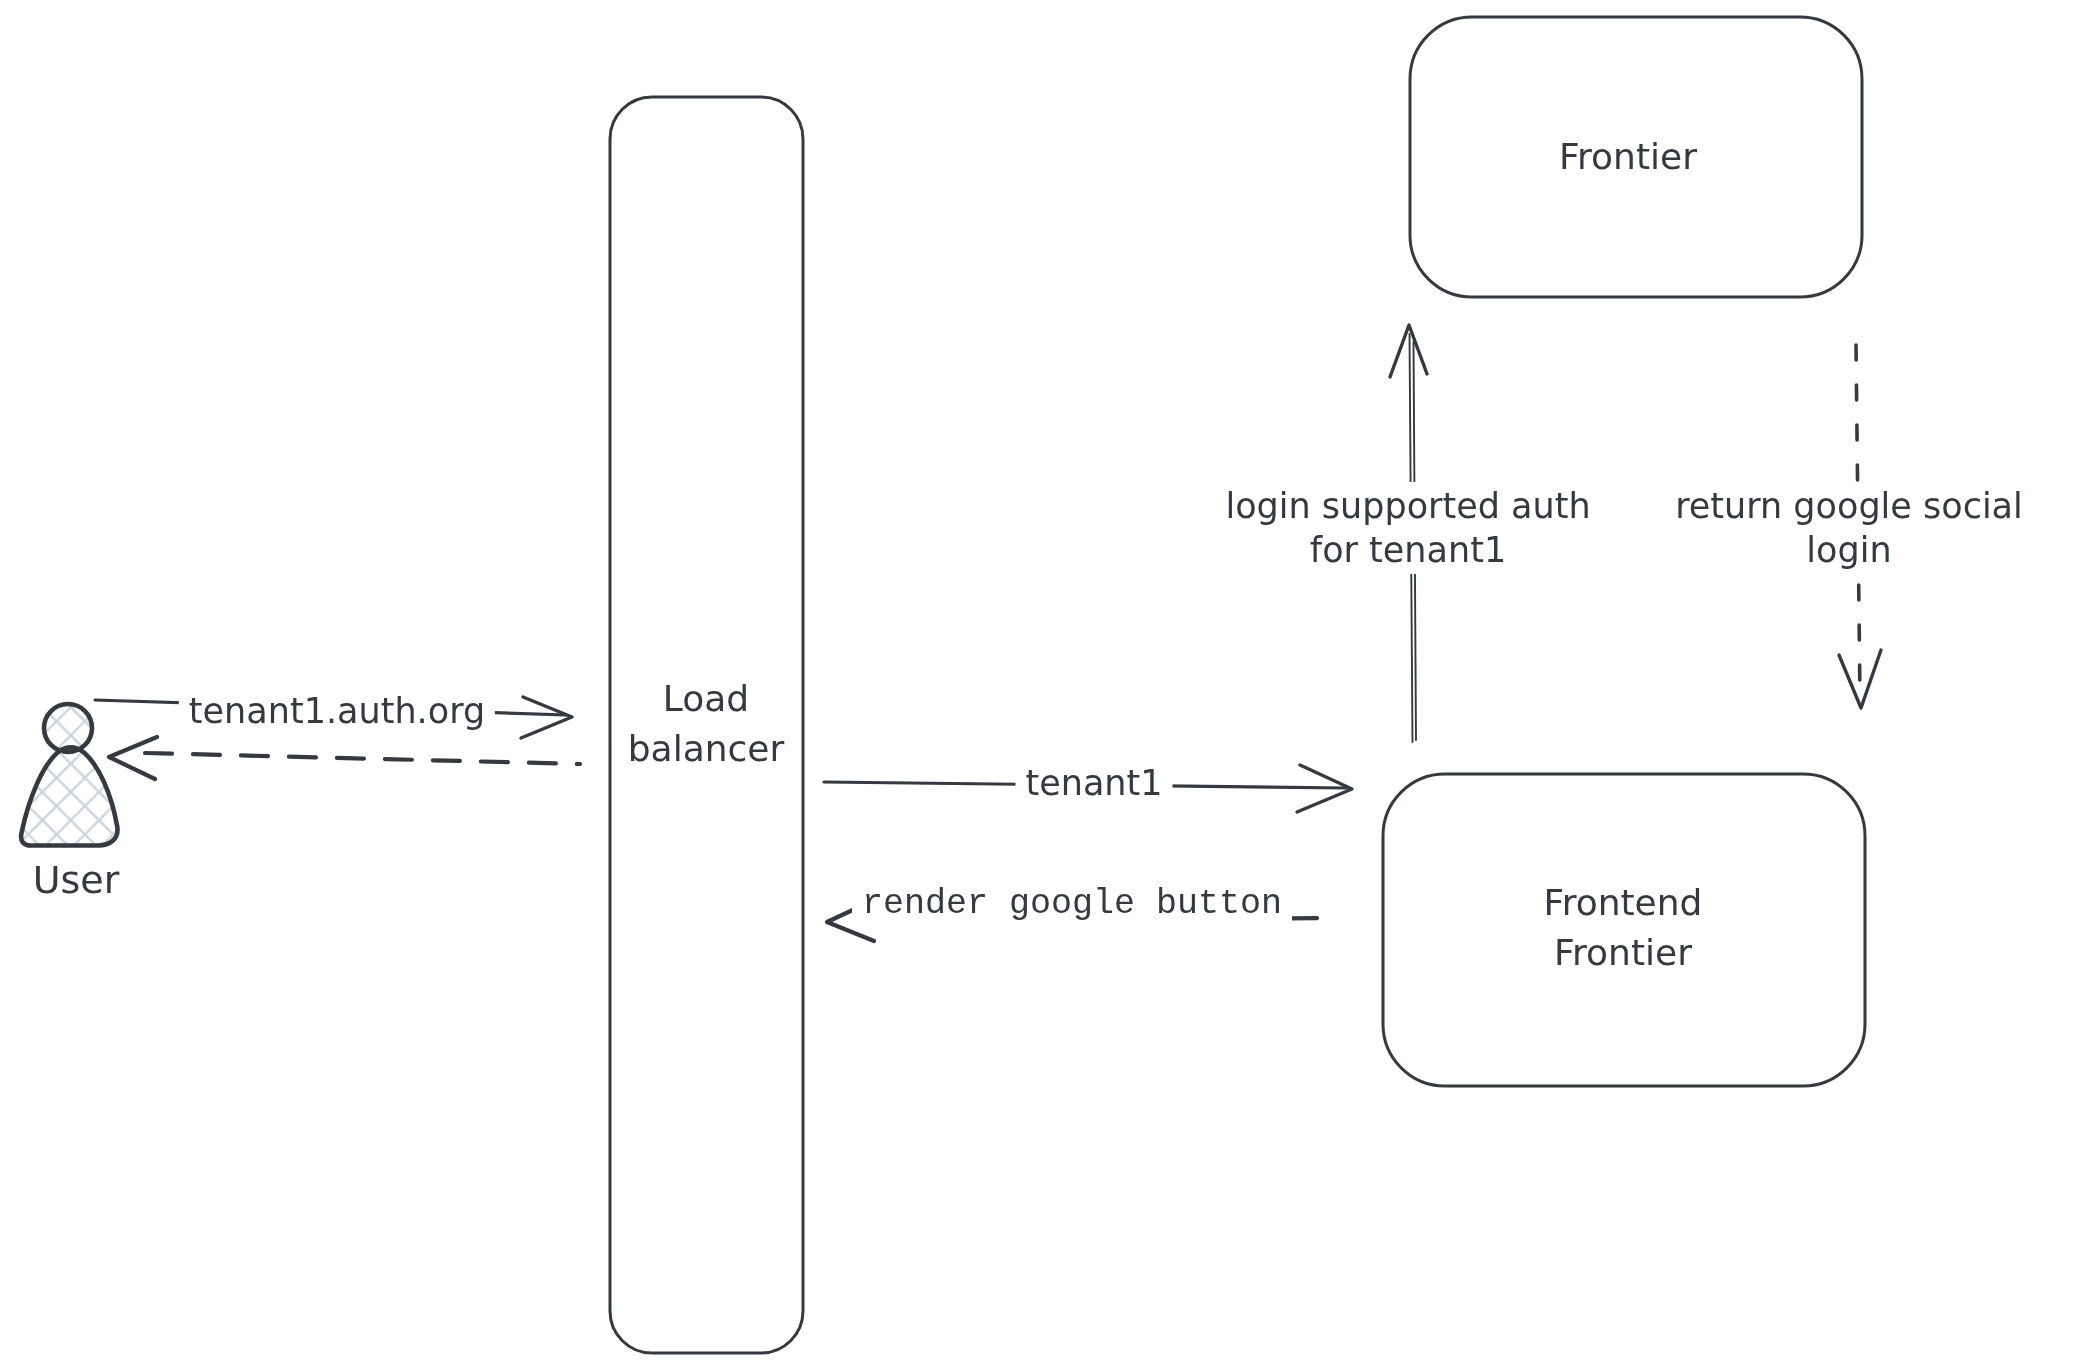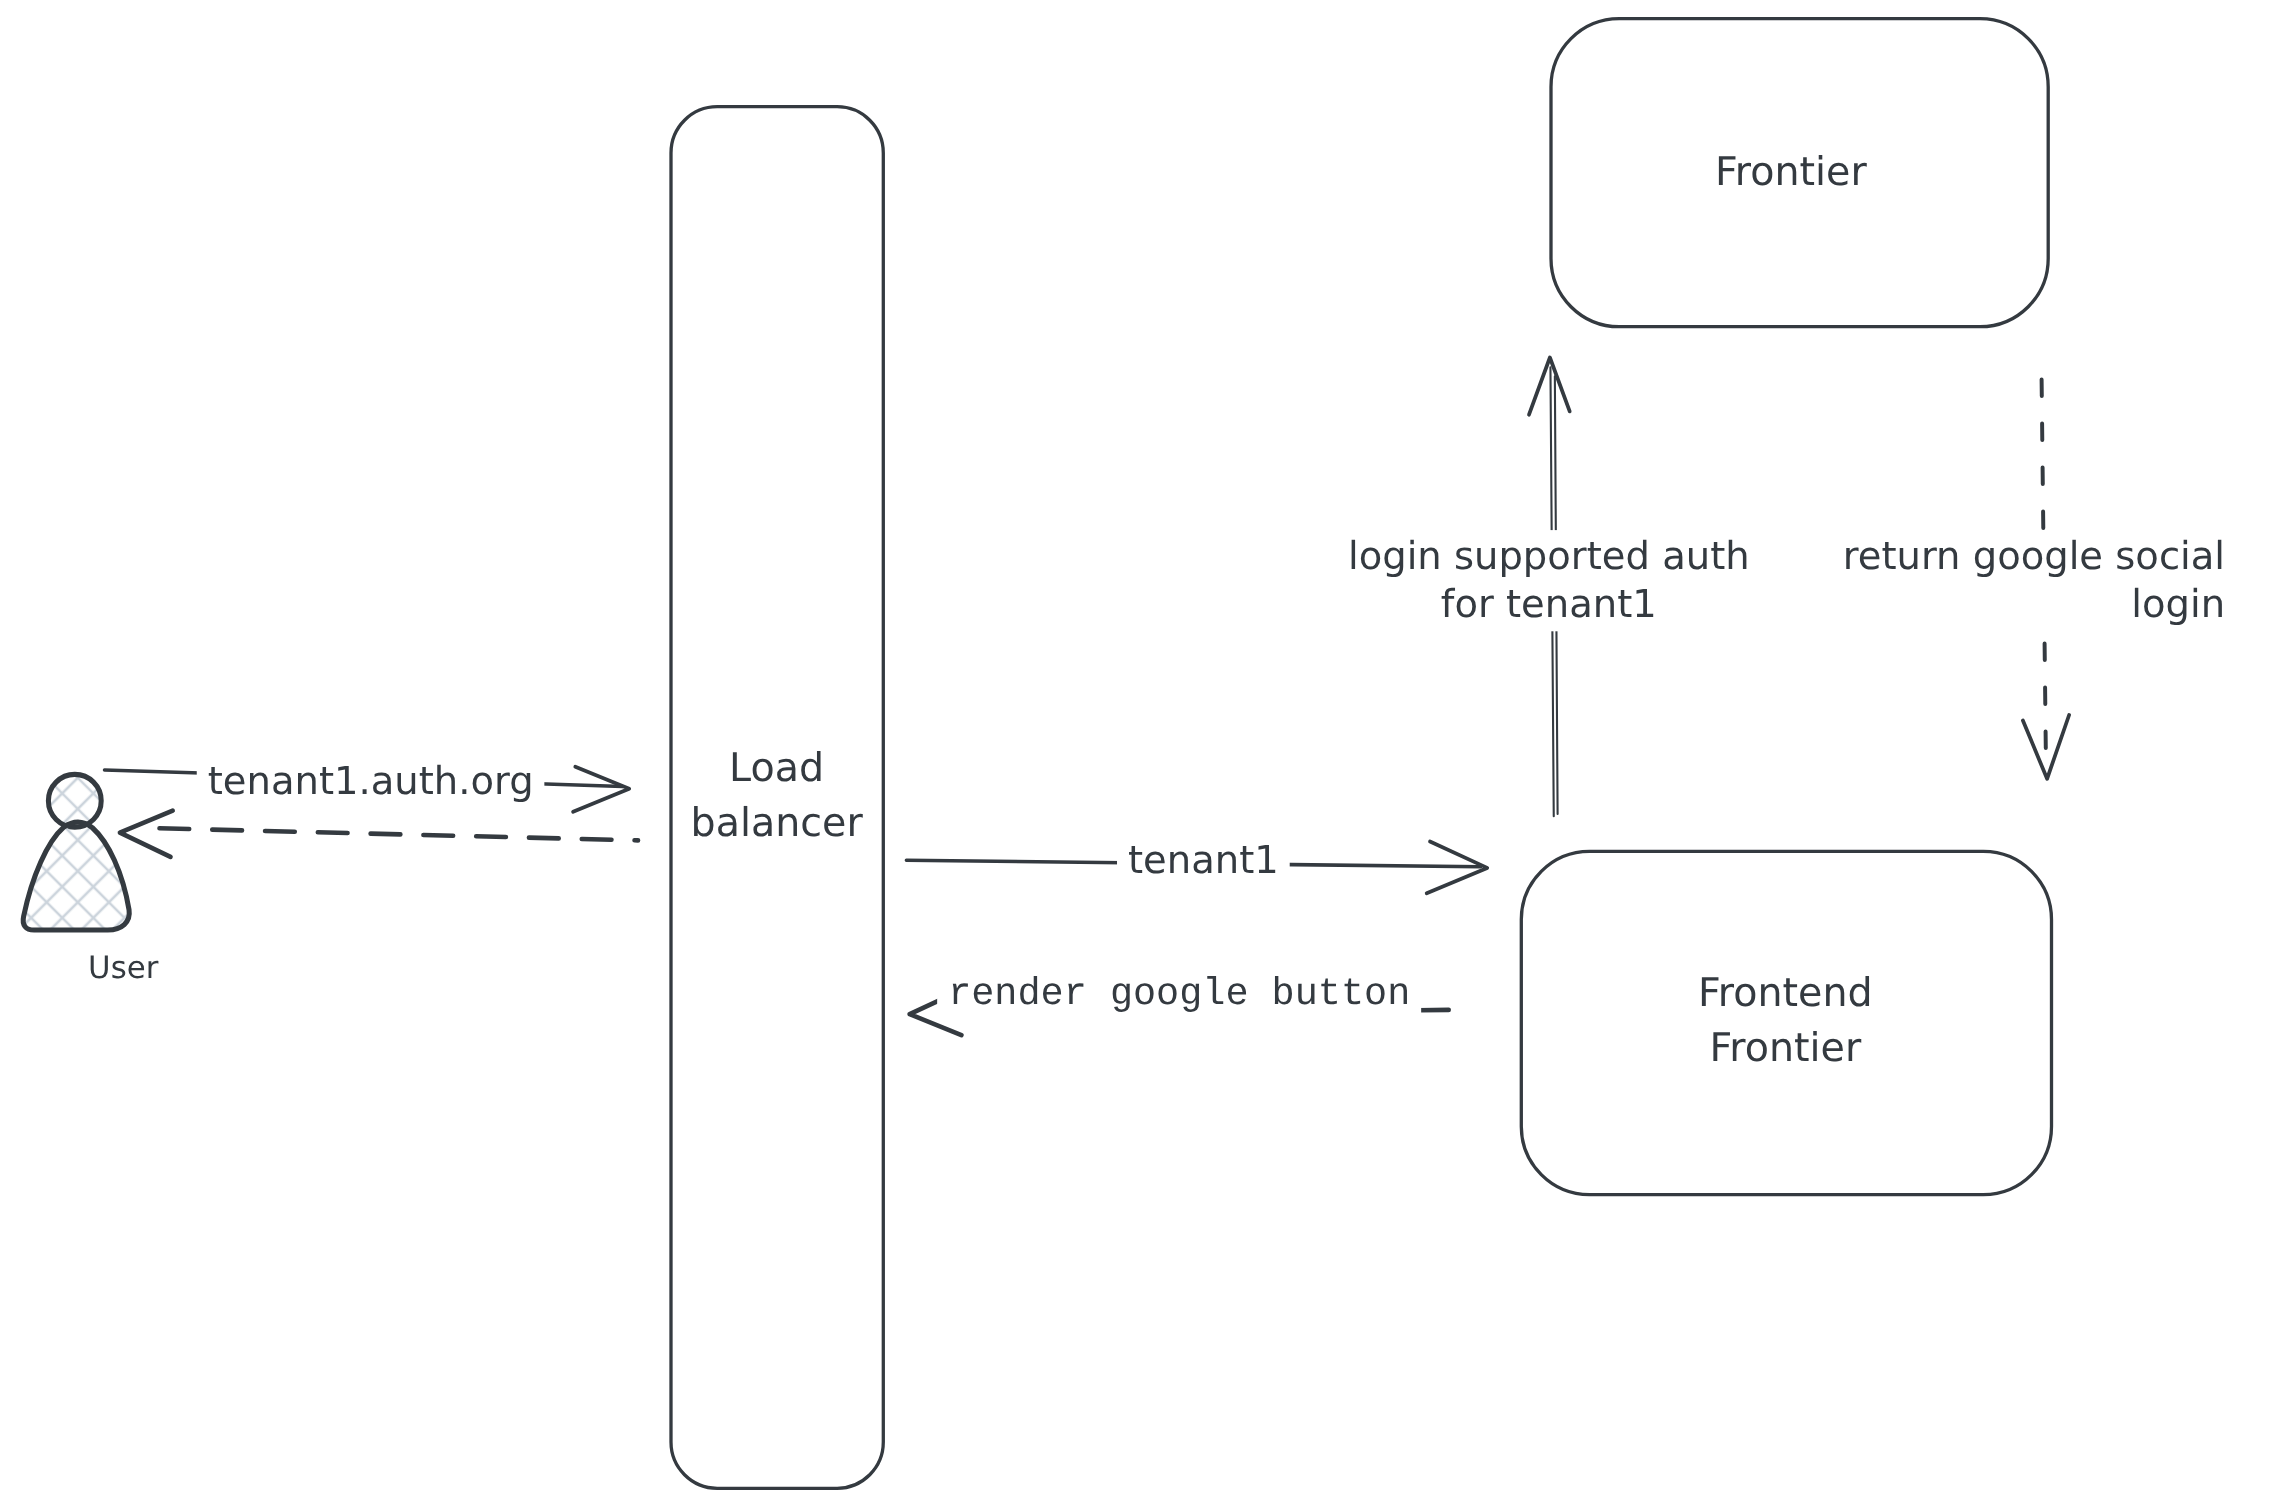--- a/index.html
+++ b/index.html
@@ -31,21 +31,21 @@
   .hline{stroke:var(--hatch);stroke-width:2.4;fill:none;}
 
   .label{
     position:absolute;
     transform:translate(-50%,-50%);
     text-align:center;
     white-space:nowrap;
   }
   .node-label{font-size:36px;line-height:1.38;}
   .edge-label{font-size:35px;line-height:1.26;background:var(--background);padding:2px 10px;}
-  .user-label{font-size:28px;margin-left:36px;}
+  .user-label{font-size:38px;}
 </style>
 </head>
 <body>
 
 <div class="canvas">
 
   <svg viewBox="0 0 2083 1372">
     <defs>
       <pattern id="hatch" width="20" height="20" patternUnits="userSpaceOnUse" patternTransform="rotate(45)">
         <path class="hline" d="M0 10 H20 M10 0 V20"></path>
@@ -117,18 +117,18 @@
 
   <div class="label edge-label" style="left:1094px;top:783px;text-align:center;">tenant1</div>
 
   <div class="label edge-label" style="left:1072px;top:904px;font-family:Liberation Mono, monospace;">render google button</div>
 
   <div class="label edge-label" style="left:1408px;top:528px;">
     <div>login supported auth</div>
     <div>for tenant1</div>
   </div>
 
-  <div class="label edge-label" style="left:1849px;top:528px;text-align:right;">
+  <div class="label edge-label" style="left:1849px;top:528px;">
     <div>return google social</div>
     <div>login</div>
   </div>
 
 </div>
 
 </body></html>

